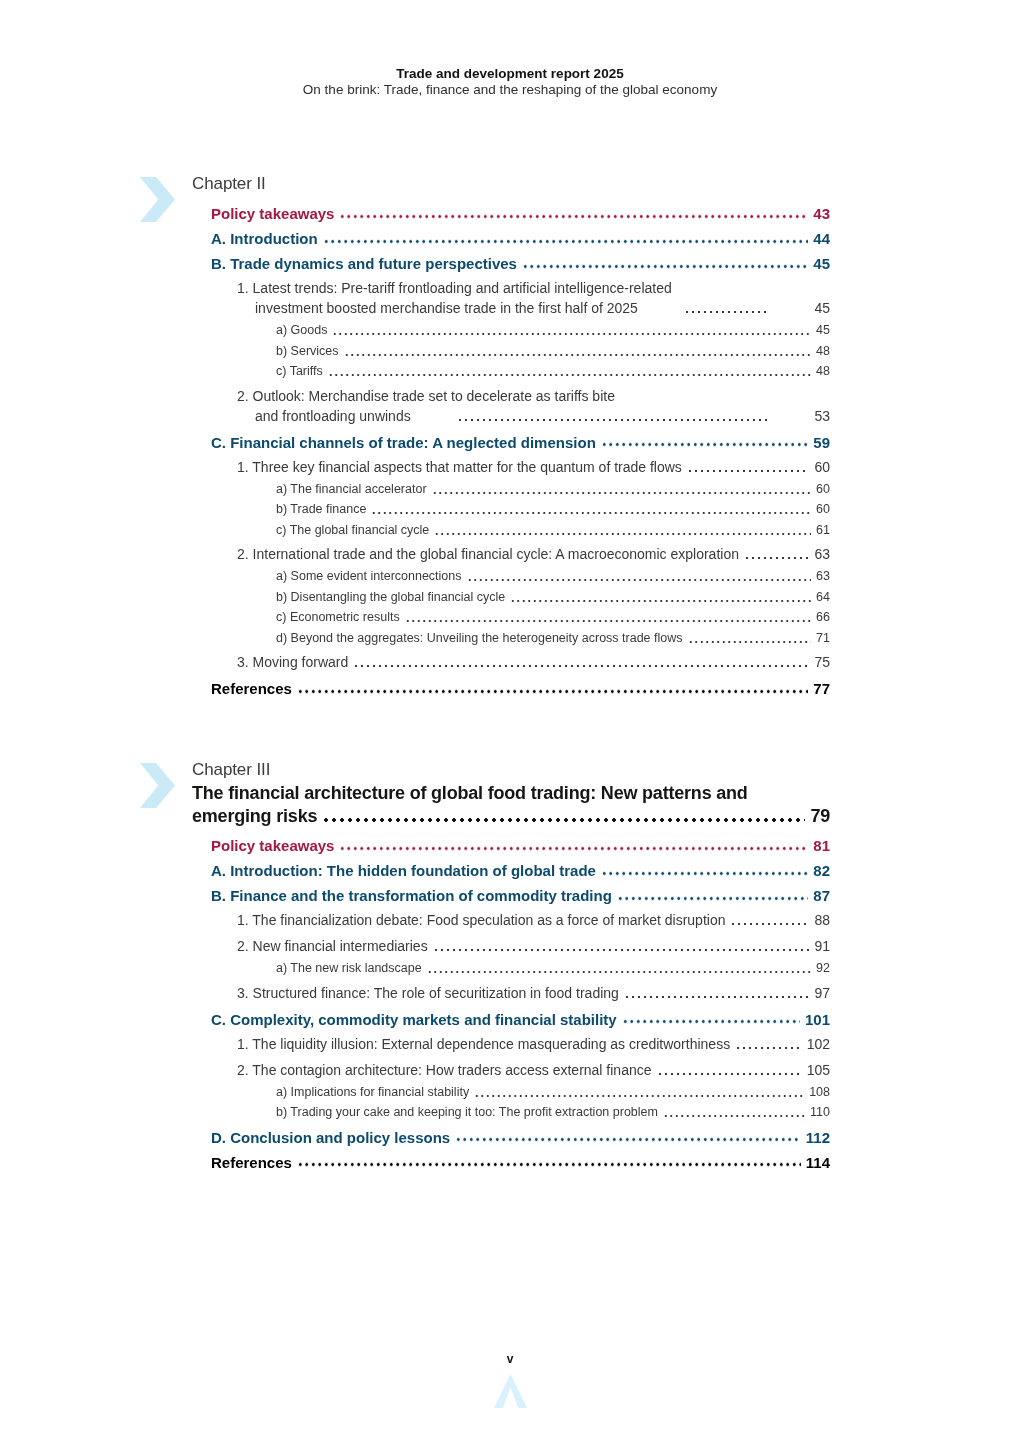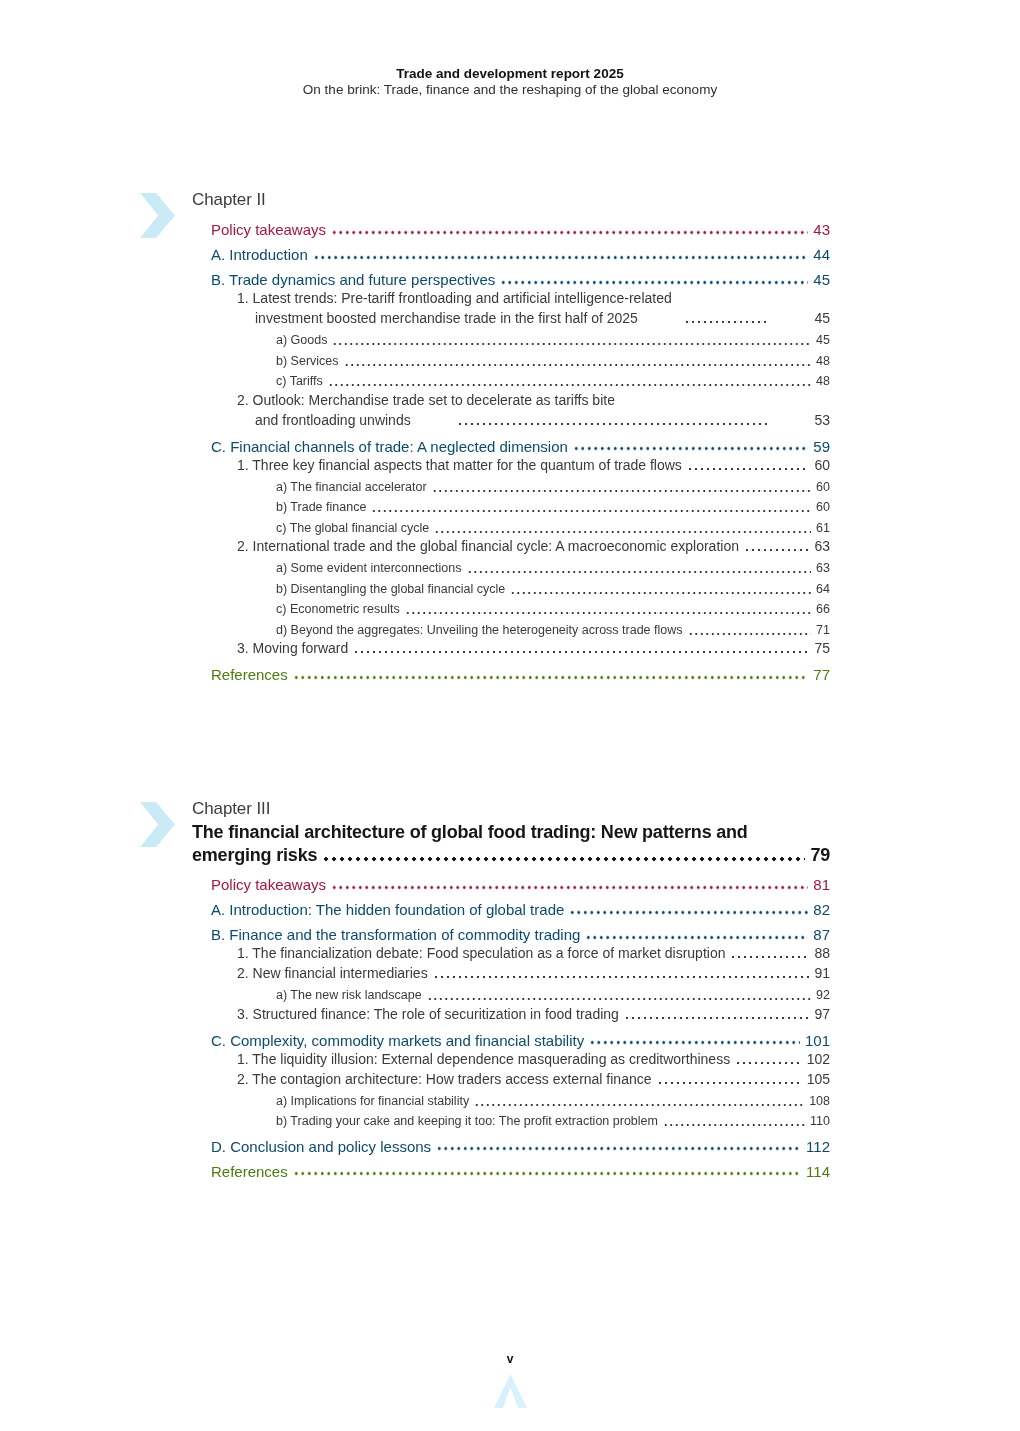--- a/index.html
+++ b/index.html
@@ -10,22 +10,22 @@
     -webkit-font-smoothing:antialiased;
   }
 
   
   .header { position:absolute; top:66px; left:0; right:0; text-align:center; }
   .header .t1 { font-weight:bold; font-size:13.5px; line-height:16px; color:#121212; }
   .header .t2 { font-size:13.5px; line-height:16px; color:#2f2f2e; }
 
   
   .chapter { position:absolute; left:0; width:1020px; }
-  #ch2 { top:188px; }
-  #ch3 { top:797px; }
+  #ch2 { top:172px; }
+  #ch3 { top:758px; }
 
   .chev-right {
     position:absolute; left:140px; top:5px; width:35px; height:45px;
     background:#cbeaf8;
     clip-path:polygon(0 0, 46% 0, 100% 50%, 46% 100%, 0 100%, 52% 50%);
   }
 
   .chap-head { margin-left:192px; width:638px; }
   .kicker { font-size:17px; line-height:24px; color:#3c3c3b; letter-spacing:-0.1px; }
   .chap-title { font-size:18px; font-weight:bold; color:#161615; line-height:23px; letter-spacing:-0.2px; }
@@ -39,44 +39,44 @@
   .dots {
     flex:1 1 auto; min-width:8px; margin:0 2px 0 5px;
     background-repeat:repeat-x;
   }
 
   .chap-title .dots {
     background-image:radial-gradient(circle, currentColor 1.6px, transparent 1.95px);
     background-size:8px 8px; background-position:left bottom 4px;
   }
 
-  .lvl-A { font-weight:normal; font-size:15px; line-height:17px; margin-top:8px; }
+  .lvl-A { font-weight:bold; font-size:15px; line-height:17px; margin-top:8px; }
   .lvl-A .dots {
     background-image:radial-gradient(circle, currentColor 1.3px, transparent 1.6px);
     background-size:6.5px 6.5px; background-position:left bottom 3px;
   }
 
-  .lvl-num { font-size:14px; color:#3b3a39; line-height:20px; }
+  .lvl-num { font-size:14px; color:#3b3a39; line-height:20px; margin-top:6px; }
   .lvl-num .row { padding-left:26px; }
   .lvl-num .row.cont { padding-left:44px;gap:41px; }
   .lvl-num .dots {
     background-image:radial-gradient(circle, currentColor 1.1px, transparent 1.4px);
     background-size:6px 6px; background-position:left bottom 3px;
   }
 
   .lvl-sub { font-size:12.5px; color:#3b3a39; line-height:15.5px; margin-top:5px; }
   .lvl-sub .row { padding-left:65px; }
   .lvl-sub .dots {
     background-image:radial-gradient(circle, currentColor 1px, transparent 1.3px);
     background-size:5.5px 5.5px; background-position:left bottom 2px;
   }
 
   .c-red   { color:#a41743; }
   .c-blue  { color:#0c4a6e; }
-  .c-black { color:#4d7c0f; }
+  .c-black { color:#000000; }
 
   
   .page-num {
     position:absolute; top:1352px; left:0; right:0; text-align:center;
     font-weight:bold; font-size:12px; color:#111;
   }
   .chev-up {
     position:absolute; top:1374px; left:494px; width:33px; height:34px;
     background:#d9f1fc;
     clip-path:polygon(0 100%, 50% 0, 100% 100%, 73% 100%, 50% 40%, 27% 100%);

